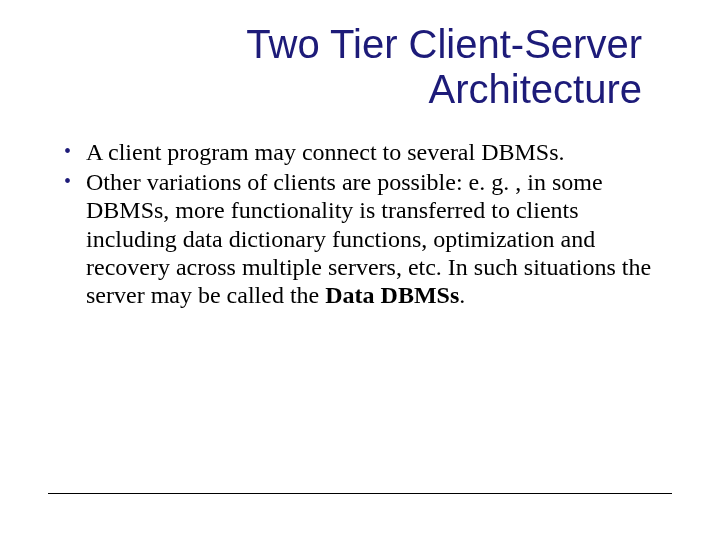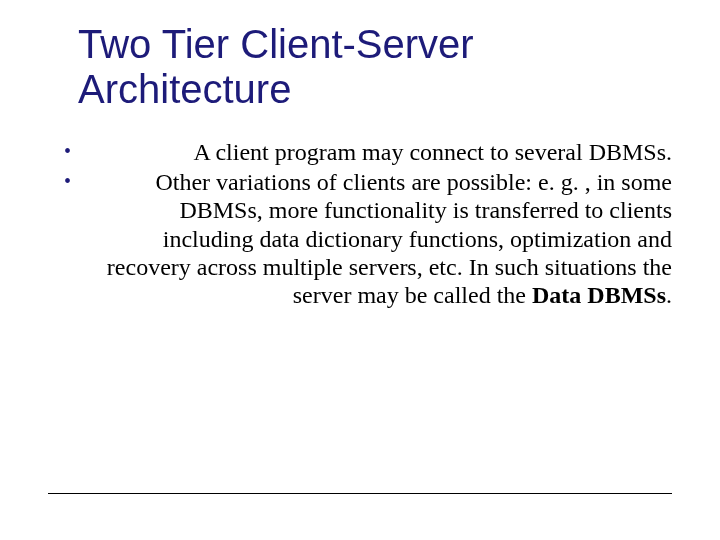--- a/index.html
+++ b/index.html
@@ -14,41 +14,40 @@
       font-family: "Times New Roman", Times, serif;
       position: relative;
       overflow: hidden;
     }
     .slide {
       width: 100%;
       height: 100%;
       padding: 22px 48px 0 48px;
     }
     .title {
-      text-align: left;
+      text-align: right;
       font-family: Arial, Helvetica, sans-serif;
       color: #1d1b79;
       font-size: 40px;
       line-height: 1.12;
       font-weight: 400;
       margin-bottom: 26px;
       padding: 0 30px;
     }
     .bullets {
       list-style: none;
       padding-left: 12px;
     }
     .bullets li {
       position: relative;
       padding-left: 26px;
       font-size: 24px;
       line-height: 1.18;
       color: #000000;
       margin-bottom: 2px;
-      text-align: right;
     }
     .bullets li::before {
       content: "•";
       position: absolute;
       left: 4px;
       top: 0;
       color: #1d1b79;
       font-size: 20px;
       line-height: 1.3;
     }

